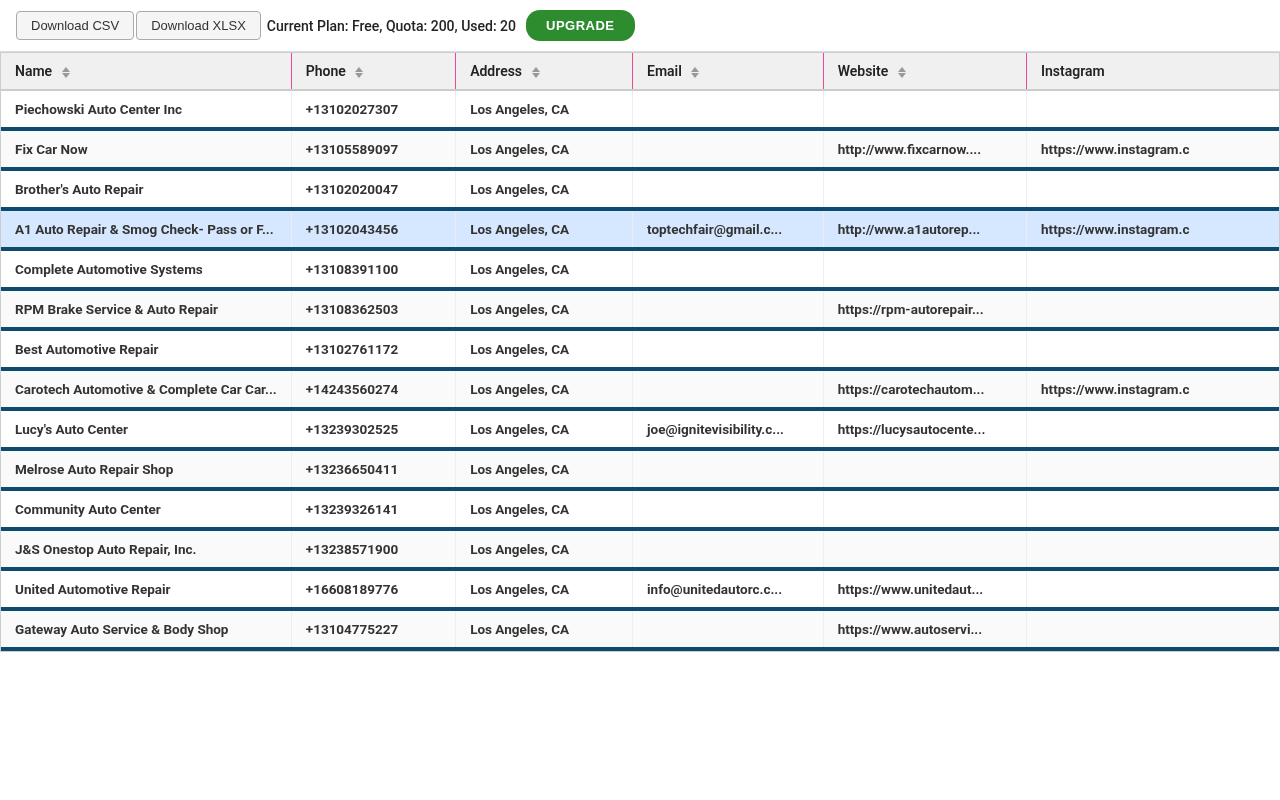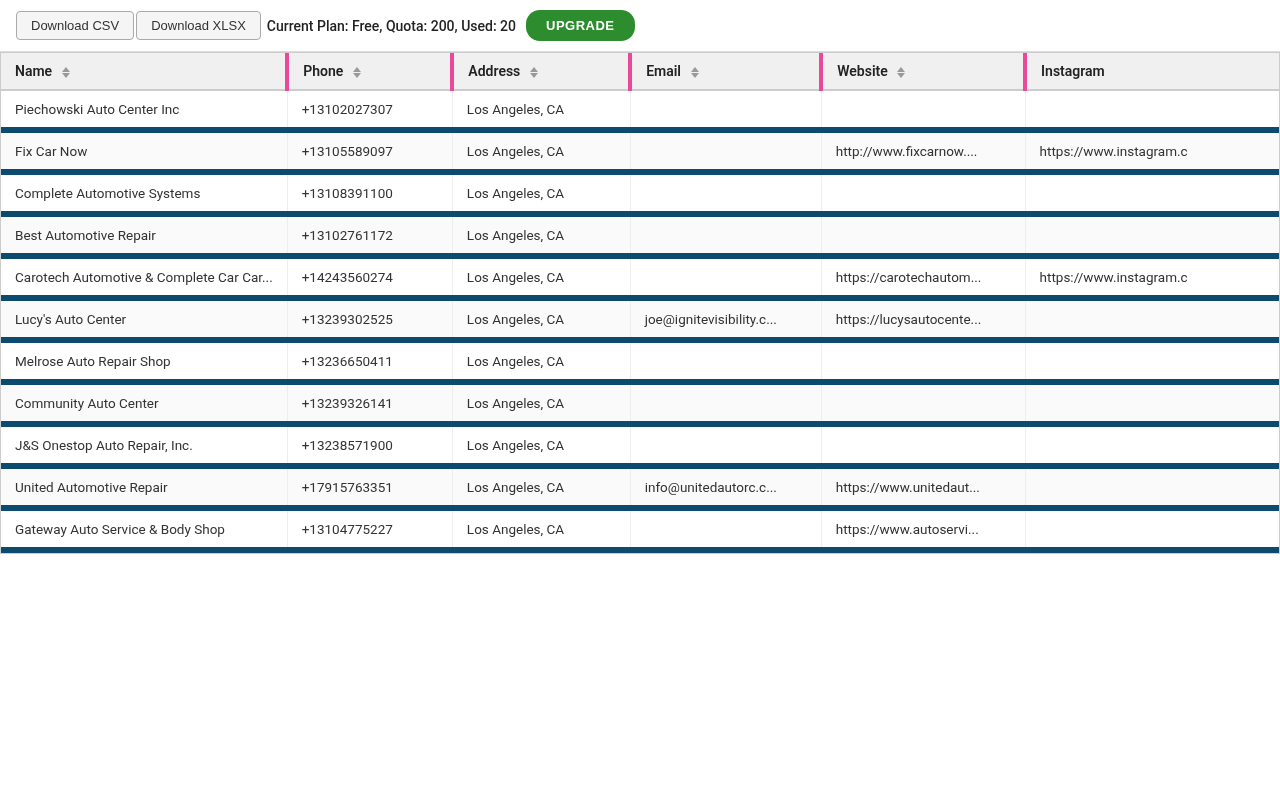--- a/index.html
+++ b/index.html
@@ -61,21 +61,21 @@
       background: #f0f0f0;
       border-bottom: 2px solid #ccc;
     }
     thead th {
       text-align: left;
       padding: 10px 14px;
       font-weight: 600;
       font-size: 14px;
       color: #222;
       white-space: nowrap;
-      border-right: 4px solid #ec4899;
+      border-right: 1px solid #ec4899;
       user-select: none;
     }
     thead th:last-child {
       border-right: none;
     }
     .sort-arrows {
       display: inline-flex;
       flex-direction: column;
       margin-left: 6px;
       vertical-align: middle;
@@ -87,21 +87,22 @@
       border-left: 4px solid transparent;
       border-right: 4px solid transparent;
     }
     .sort-arrow-up {
       border-bottom: 5px solid #999;
     }
     .sort-arrow-down {
       border-top: 5px solid #999;
     }
     tbody tr {
-      border-bottom: 6px solid #0c4a6e;
+      border-bottom: 4px solid #0c4a6e;
+      font-weight: bold;
     }
     tbody tr:nth-child(even) {
       background: #fafafa;
     }
     tbody tr.highlighted {
       background: #d6e8ff;
     }
     td {
       padding: 10px 14px;
       font-size: 13.5px;
@@ -187,28 +188,52 @@
         </tr>
         <tr>
           <td>Fix Car Now</td>
           <td>+13105589097</td>
           <td>Los Angeles, CA</td>
           <td></td>
           <td>http://www.fixcarnow....</td>
           <td>https://www.instagram.c</td>
         </tr>
         <tr>
+          <td>Brother's Auto Repair</td>
+          <td>+13102020047</td>
+          <td>Los Angeles, CA</td>
+          <td></td>
+          <td></td>
+          <td></td>
+        </tr>
+        <tr class="highlighted">
+          <td>A1 Auto Repair &amp; Smog Check- Pass or F...</td>
+          <td>+13102043456</td>
+          <td>Los Angeles, CA</td>
+          <td>toptechfair@gmail.c...</td>
+          <td>http://www.a1autorep...</td>
+          <td>https://www.instagram.c</td>
+        </tr>
+        <tr>
           <td>Complete Automotive Systems</td>
           <td>+13108391100</td>
           <td>Los Angeles, CA</td>
           <td></td>
           <td></td>
           <td></td>
         </tr>
         <tr>
+          <td>RPM Brake Service &amp; Auto Repair</td>
+          <td>+13108362503</td>
+          <td>Los Angeles, CA</td>
+          <td></td>
+          <td>https://rpm-autorepair...</td>
+          <td></td>
+        </tr>
+        <tr>
           <td>Best Automotive Repair</td>
           <td>+13102761172</td>
           <td>Los Angeles, CA</td>
           <td></td>
           <td></td>
           <td></td>
         </tr>
         <tr>
           <td>Carotech Automotive &amp; Complete Car Car...</td>
           <td>+14243560274</td>
@@ -244,21 +269,21 @@
         <tr>
           <td>J&amp;S Onestop Auto Repair, Inc.</td>
           <td>+13238571900</td>
           <td>Los Angeles, CA</td>
           <td></td>
           <td></td>
           <td></td>
         </tr>
         <tr>
           <td>United Automotive Repair</td>
-          <td>+17915763351</td>
+          <td>+16608189776</td>
           <td>Los Angeles, CA</td>
           <td>info@unitedautorc.c...</td>
           <td>https://www.unitedaut...</td>
           <td></td>
         </tr>
         <tr>
           <td>Gateway Auto Service &amp; Body Shop</td>
           <td>+13104775227</td>
           <td>Los Angeles, CA</td>
           <td></td>

